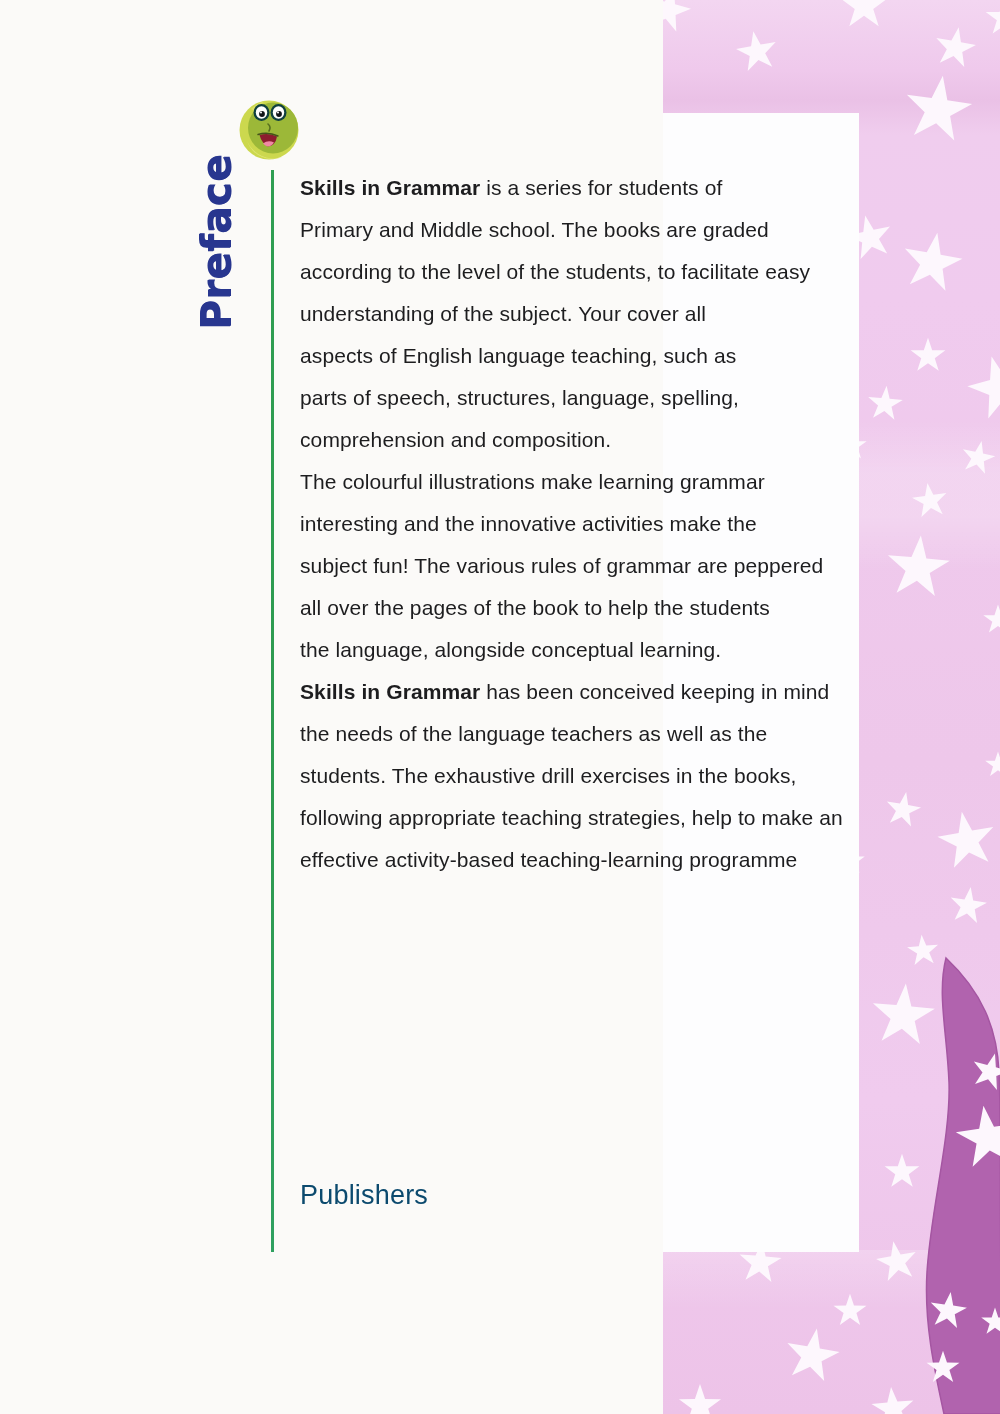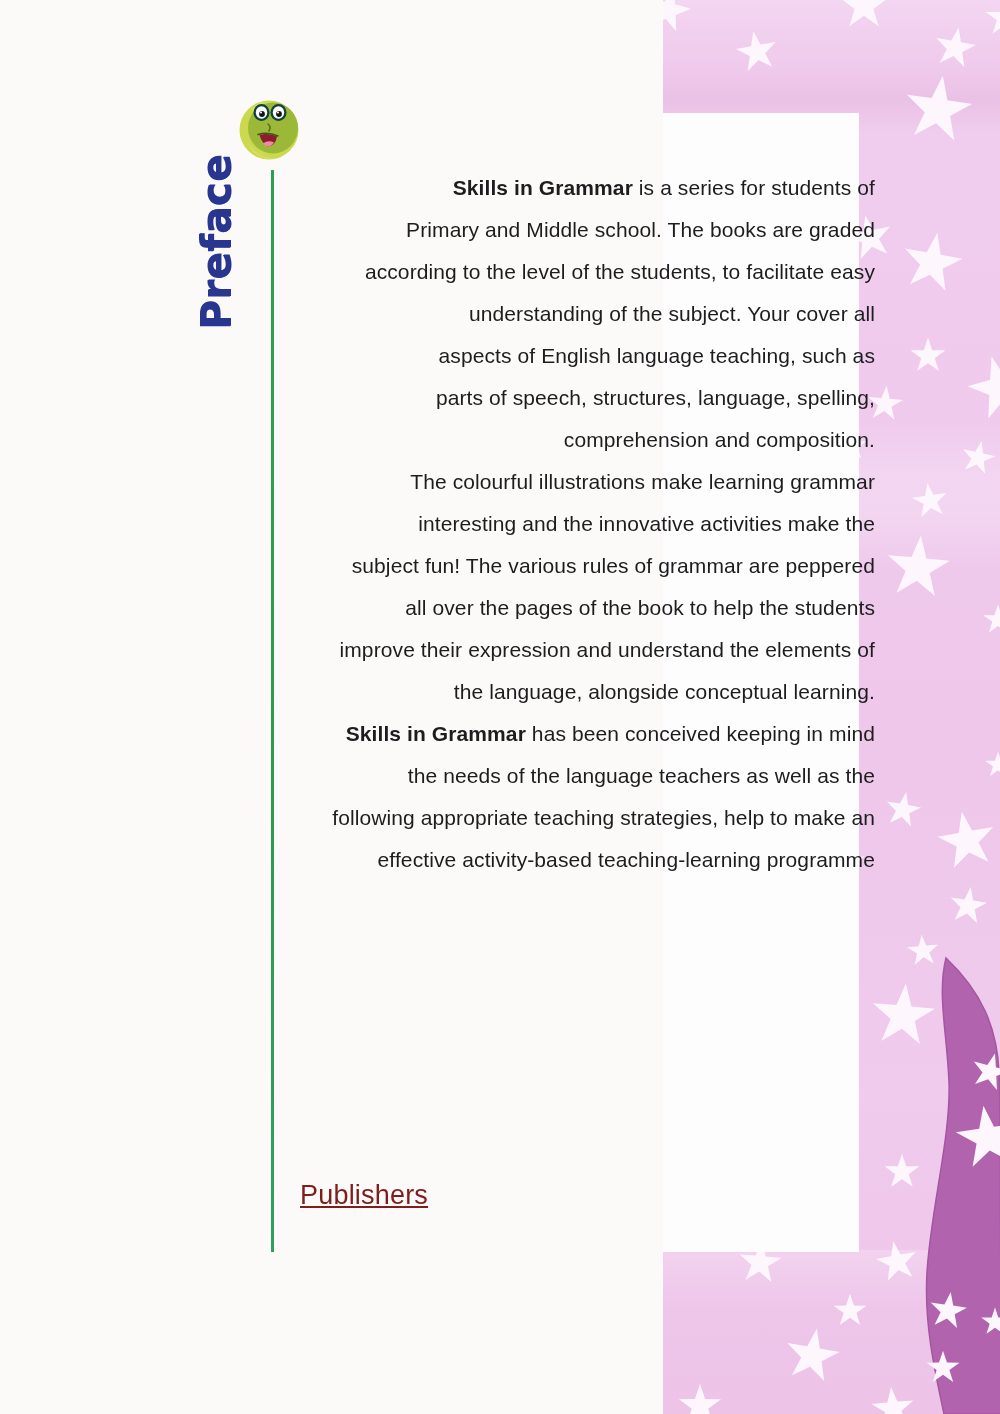--- a/index.html
+++ b/index.html
@@ -44,27 +44,26 @@
   
   .divider{
     position:absolute;left:271px;top:170px;width:2.5px;height:1082px;
     background:linear-gradient(180deg,#2f9e52,#2d9a50 60%,#2fa060);
   }
   
   .body-text{
     position:absolute;left:300px;top:167px;width:575px;
     font-size:21px;line-height:42px;color:var(--text);
     letter-spacing:0.1px;
-    text-align:right;
   }
   .body-text .line{white-space:nowrap;}
   .body-text .b{font-weight:bold;}
   .publishers{
     position:absolute;left:300px;top:1180px;
-    font-size:27px;color:#7f1d1d;letter-spacing:0.2px;text-decoration:underline;
+    font-size:27px;color:#0c4a6e;letter-spacing:0.2px;
   }
 </style>
 </head>
 <body>
 
 <div class="page">
 
   <div class="panel">
     <div class="band-light"></div>
     <div class="band-light2"></div>
@@ -221,23 +220,23 @@
       <div class="line"><span>Primary and Middle school. The books are graded</span></div>
       <div class="line"><span>according to the level of the students, to facilitate easy</span></div>
       <div class="line"><span>understanding of the subject. Your cover all</span></div>
       <div class="line"><span>aspects of English language teaching, such as</span></div>
       <div class="line"><span>parts of speech, structures, language, spelling,</span></div>
       <div class="line"><span>comprehension and composition.</span></div>
       <div class="line"><span>The colourful illustrations make learning grammar</span></div>
       <div class="line"><span>interesting and the innovative activities make the</span></div>
       <div class="line"><span>subject fun! The various rules of grammar are peppered</span></div>
       <div class="line"><span>all over the pages of the book to help the students</span></div>
-      <div class="line"><span>improve their expression and understand the elements of</span></div>
       <div class="line"><span>the language, alongside conceptual learning.</span></div>
       <div class="line"><span class="b">Skills in Grammar</span><span> has been conceived keeping in mind</span></div>
       <div class="line"><span>the needs of the language teachers as well as the</span></div>
+      <div class="line"><span>students. The exhaustive drill exercises in the books,</span></div>
       <div class="line"><span>following appropriate teaching strategies, help to make an</span></div>
       <div class="line"><span>effective activity-based teaching-learning programme</span></div>
     </div>
 
   <div class="publishers">Publishers</div>
 
 </div>
 
 </body></html>

